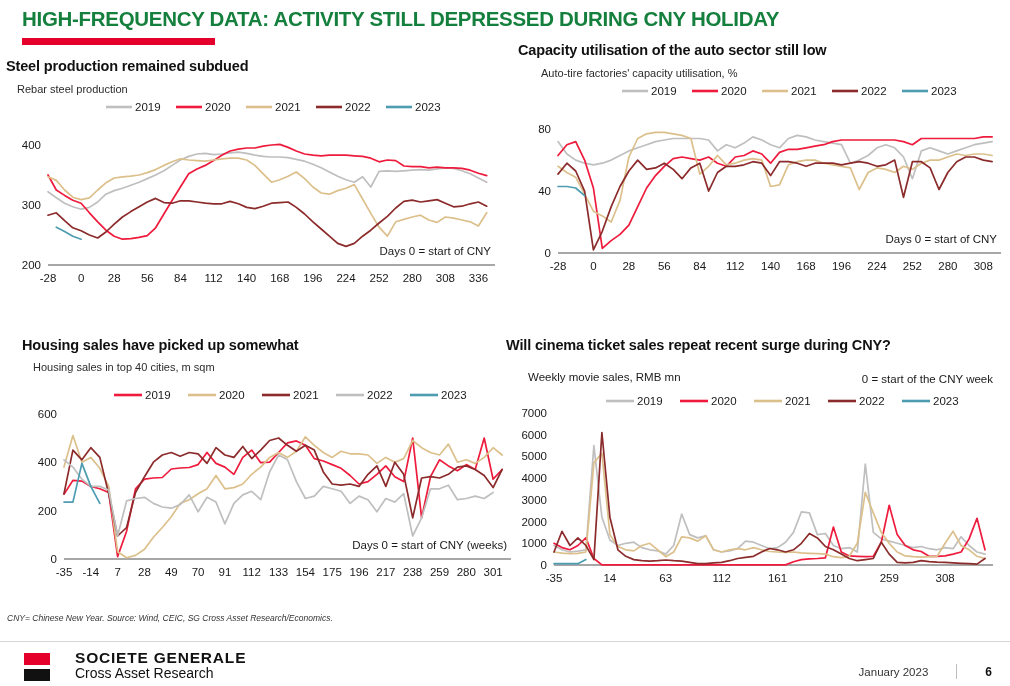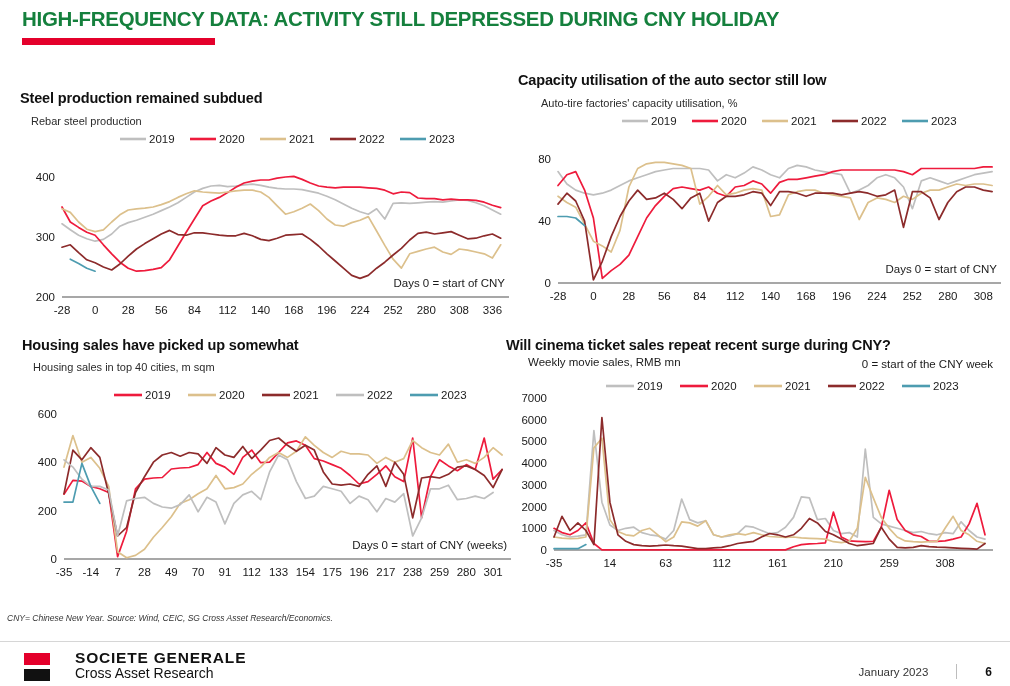--- a/index.html
+++ b/index.html
@@ -66,21 +66,21 @@
   .foot-page{font-weight:bold;color:#111;font-size:12px;}
 </style>
 </head>
 <body>
 
 <div class="slide">
 
   <div class="slide-title">HIGH-FREQUENCY DATA: ACTIVITY STILL DEPRESSED DURING CNY HOLIDAY</div>
   <div class="title-rule"></div>
 
-  <div class="panel" style="left:20px;top:58px;width:492px;margin-top:32px;">
+  <div class="panel" style="left:6px;top:58px;width:492px;">
     <div class="panel-title">Steel production remained subdued</div>
     <div class="panel-sub" style="margin-top:9px;margin-left:11px;">Rebar steel production</div>
     <div class="chart-wrap">
       <svg id="svg-steel" width="492" height="195" viewBox="0 0 492 195">
           <text x="485" y="160" text-anchor="end" class="axis-note">Days 0 = start of CNY</text>
           <text x="35" y="174" class="tick-y">200</text>
           <text x="35" y="114" class="tick-y">300</text>
           <text x="35" y="54" class="tick-y">400</text>
           <line x1="42" y1="170" x2="489" y2="170" class="baseline"></line>
           <text x="42" y="187" class="tick-x">-28</text>
@@ -109,21 +109,21 @@
           <line x1="240" y1="12" x2="266" y2="12" stroke="#DCC08C" class="legend-line"></line>
           <text x="269" y="13" class="legend-txt">2021</text>
           <line x1="310" y1="12" x2="336" y2="12" stroke="#8C2B2B" class="legend-line"></line>
           <text x="339" y="13" class="legend-txt">2022</text>
           <line x1="380" y1="12" x2="406" y2="12" stroke="#4D9CB0" class="legend-line"></line>
           <text x="409" y="13" class="legend-txt">2023</text>
         </svg>
     </div>
   </div>
 
-  <div class="panel" style="left:518px;top:72px;width:486px;">
+  <div class="panel" style="left:518px;top:42px;width:486px;">
     <div class="panel-title">Capacity utilisation of the auto sector still low</div>
     <div class="panel-sub" style="margin-top:9px;margin-left:23px;">Auto-tire factories' capacity utilisation, %</div>
     <div class="chart-wrap">
       <svg id="svg-capacity" width="486" height="195" viewBox="0 0 486 195">
           <text x="479" y="164" text-anchor="end" class="axis-note">Days 0 = start of CNY</text>
           <text x="33" y="178" class="tick-y">0</text>
           <text x="33" y="116.0952380952381" class="tick-y">40</text>
           <text x="33" y="54.190476190476204" class="tick-y">80</text>
           <line x1="40" y1="174" x2="483" y2="174" class="baseline"></line>
           <text x="40" y="191" class="tick-x">-28</text>
@@ -200,21 +200,21 @@
           <line x1="314" y1="22" x2="342" y2="22" stroke="#BFBFBF" class="legend-line"></line>
           <text x="345" y="23" class="legend-txt">2022</text>
           <line x1="388" y1="22" x2="416" y2="22" stroke="#4D9CB0" class="legend-line"></line>
           <text x="419" y="23" class="legend-txt">2023</text>
         </svg>
     </div>
   </div>
 
   <div class="panel" style="left:506px;top:337px;width:490px;">
     <div class="panel-title">Will cinema ticket sales repeat recent surge during CNY?</div>
-    <div class="chart-wrap" style="margin-top:1px;">
+    <div class="chart-wrap" style="margin-top:16px;">
       <svg id="svg-cinema" width="490" height="228" viewBox="0 0 490 228">
           <text x="22" y="12" class="axis-lbl">Weekly movie sales, RMB mn</text>
           <text x="487" y="14" text-anchor="end" class="axis-note">0 = start of the CNY week</text>
           <text x="41" y="200" class="tick-y">0</text>
           <text x="41" y="178.28571428571428" class="tick-y">1000</text>
           <text x="41" y="156.57142857142858" class="tick-y">2000</text>
           <text x="41" y="134.85714285714286" class="tick-y">3000</text>
           <text x="41" y="113.14285714285715" class="tick-y">4000</text>
           <text x="41" y="91.42857142857143" class="tick-y">5000</text>
           <text x="41" y="69.71428571428572" class="tick-y">6000</text>

